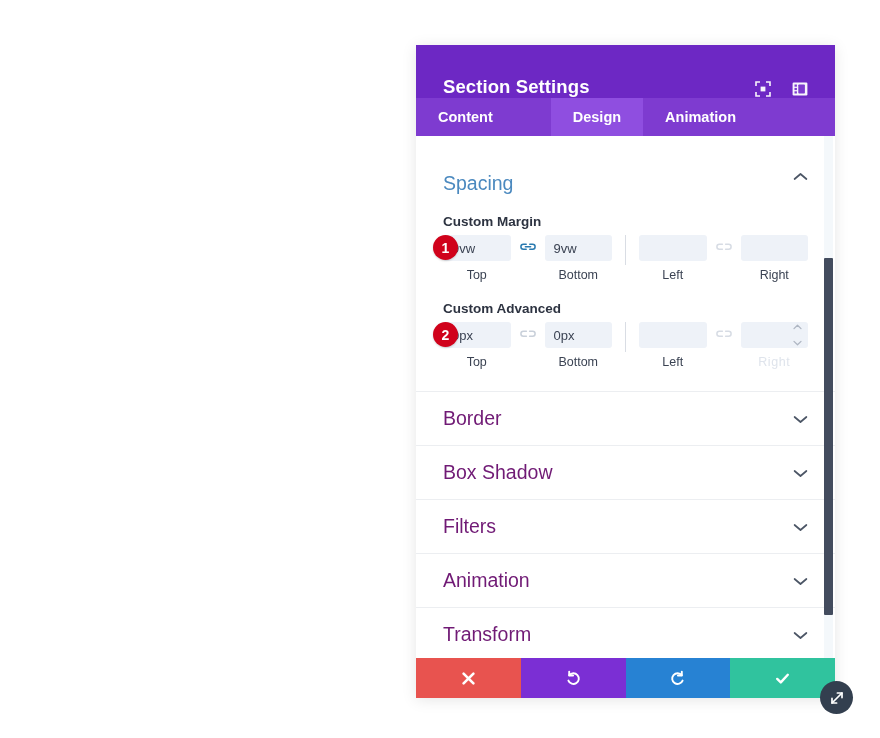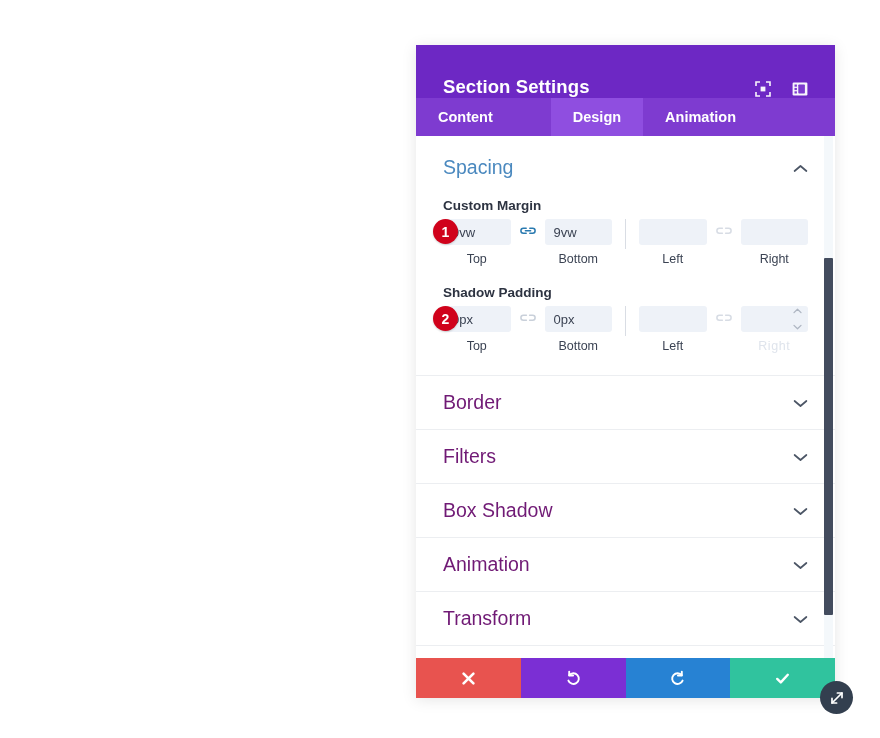--- a/index.html
+++ b/index.html
@@ -95,20 +95,21 @@
   .open-head {
     display: flex;
     align-items: center;
     padding: 20px 27px 0 27px;
   }
   .open-title {
     color: #4b89bf;
     font-size: 19.5px;
     flex: 1 1 auto;
     font-weight: normal;
+    margin-top: 16px;
   }
   .chev {
     width: 15px;
     height: 9px;
     flex: 0 0 auto;
   }
 
   .field-label {
     color: #2d3341;
     font-size: 13.5px;
@@ -367,21 +368,21 @@
                 </svg>
               </span>
             </div>
             <div class="fld">
               <div class="fld-input"></div>
               <div class="fld-cap">Right</div>
             </div>
           </div>
         </div>
 
-        <div class="field-label">Shadow Padding</div>
+        <div class="field-label">Custom Advanced</div>
         <div class="quad-row">
           <div class="badge">2</div>
 
           <div class="pair">
             <div class="fld">
               <div class="fld-input">0px</div>
               <div class="fld-cap">Top</div>
             </div>
             <div class="linker">
               <span>
@@ -434,29 +435,29 @@
 
       <div class="acc-row">
         <div class="acc-title">Border</div>
         <span>
           <svg class="chev" viewBox="0 0 15 9" fill="none" stroke="#4b5565" stroke-width="1.7" stroke-linecap="round" stroke-linejoin="round">
               <path d="M1.6 2 L7.5 7 L13.4 2"></path>
             </svg>
         </span>
       </div>
       <div class="acc-row">
-        <div class="acc-title">Filters</div>
+        <div class="acc-title">Box Shadow</div>
         <span>
           <svg class="chev" viewBox="0 0 15 9" fill="none" stroke="#4b5565" stroke-width="1.7" stroke-linecap="round" stroke-linejoin="round">
               <path d="M1.6 2 L7.5 7 L13.4 2"></path>
             </svg>
         </span>
       </div>
       <div class="acc-row">
-        <div class="acc-title">Box Shadow</div>
+        <div class="acc-title">Filters</div>
         <span>
           <svg class="chev" viewBox="0 0 15 9" fill="none" stroke="#4b5565" stroke-width="1.7" stroke-linecap="round" stroke-linejoin="round">
               <path d="M1.6 2 L7.5 7 L13.4 2"></path>
             </svg>
         </span>
       </div>
       <div class="acc-row">
         <div class="acc-title">Animation</div>
         <span>
           <svg class="chev" viewBox="0 0 15 9" fill="none" stroke="#4b5565" stroke-width="1.7" stroke-linecap="round" stroke-linejoin="round">

